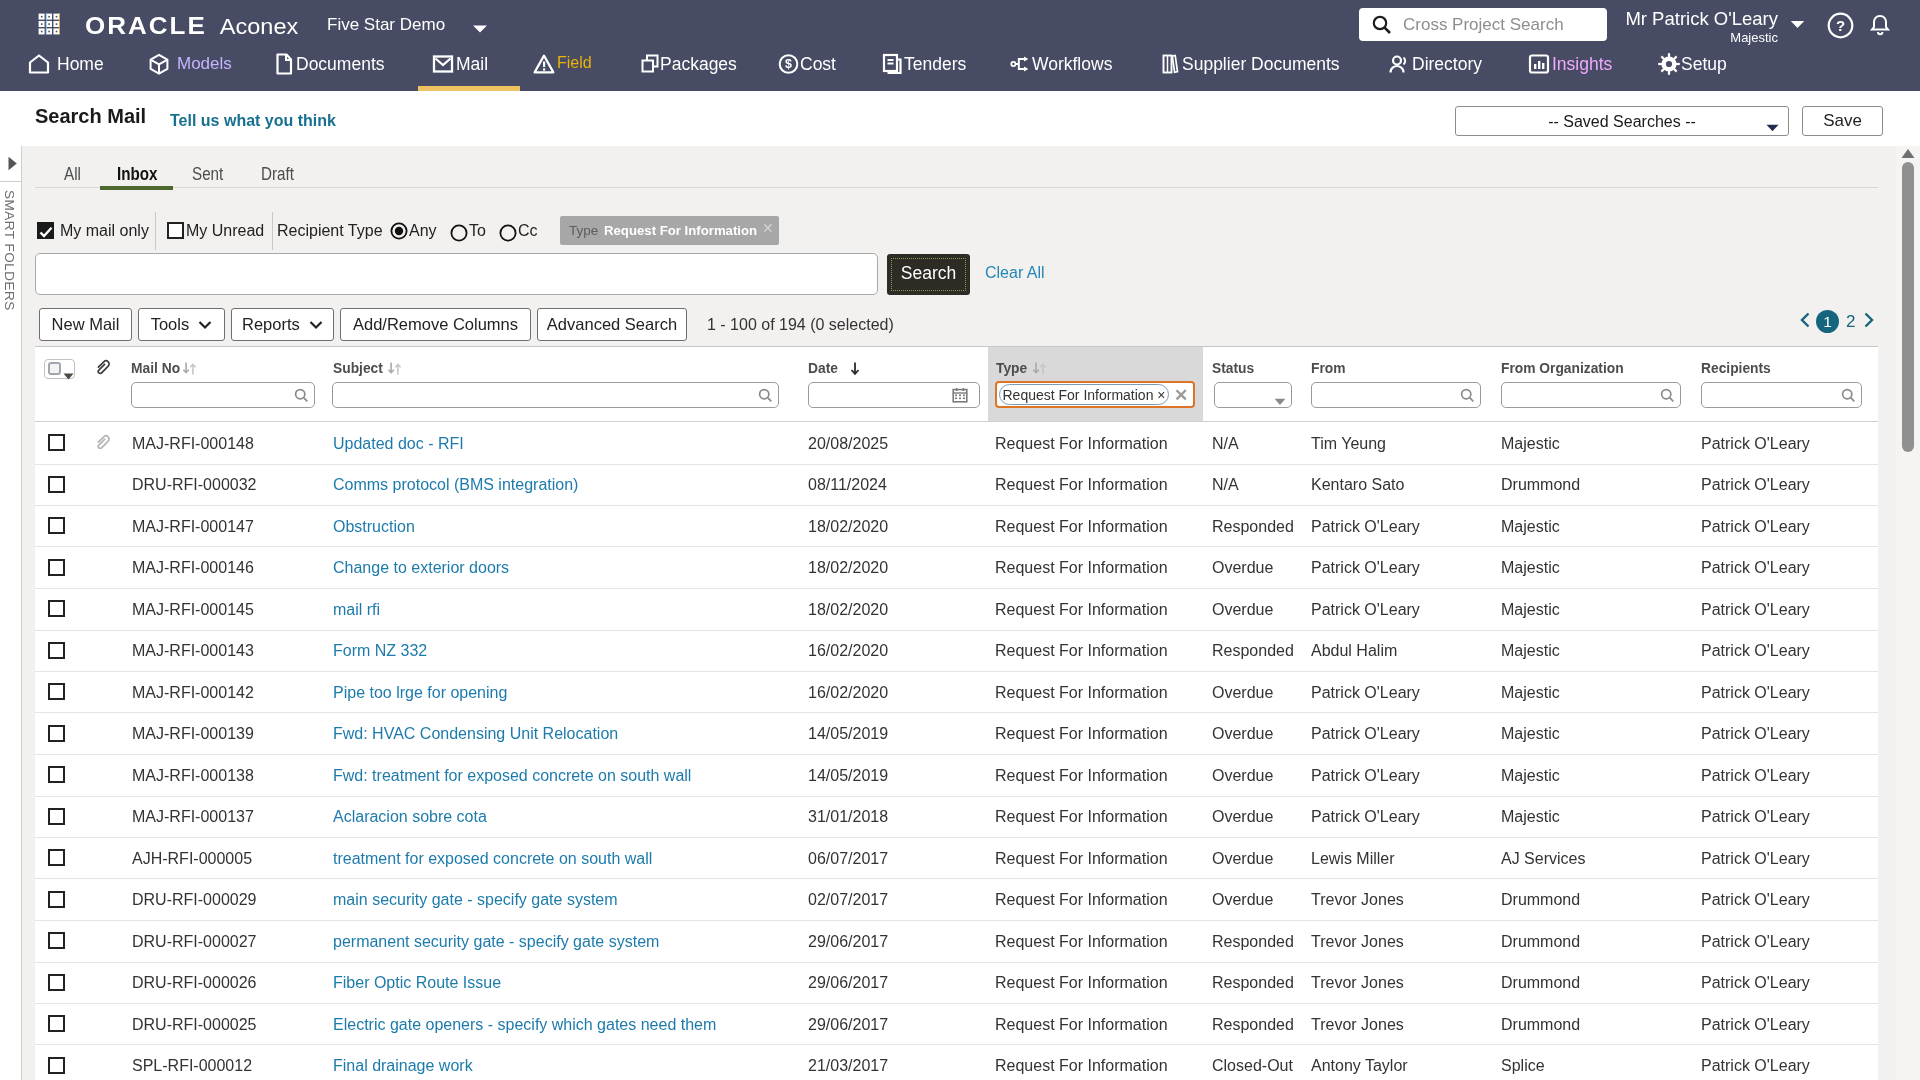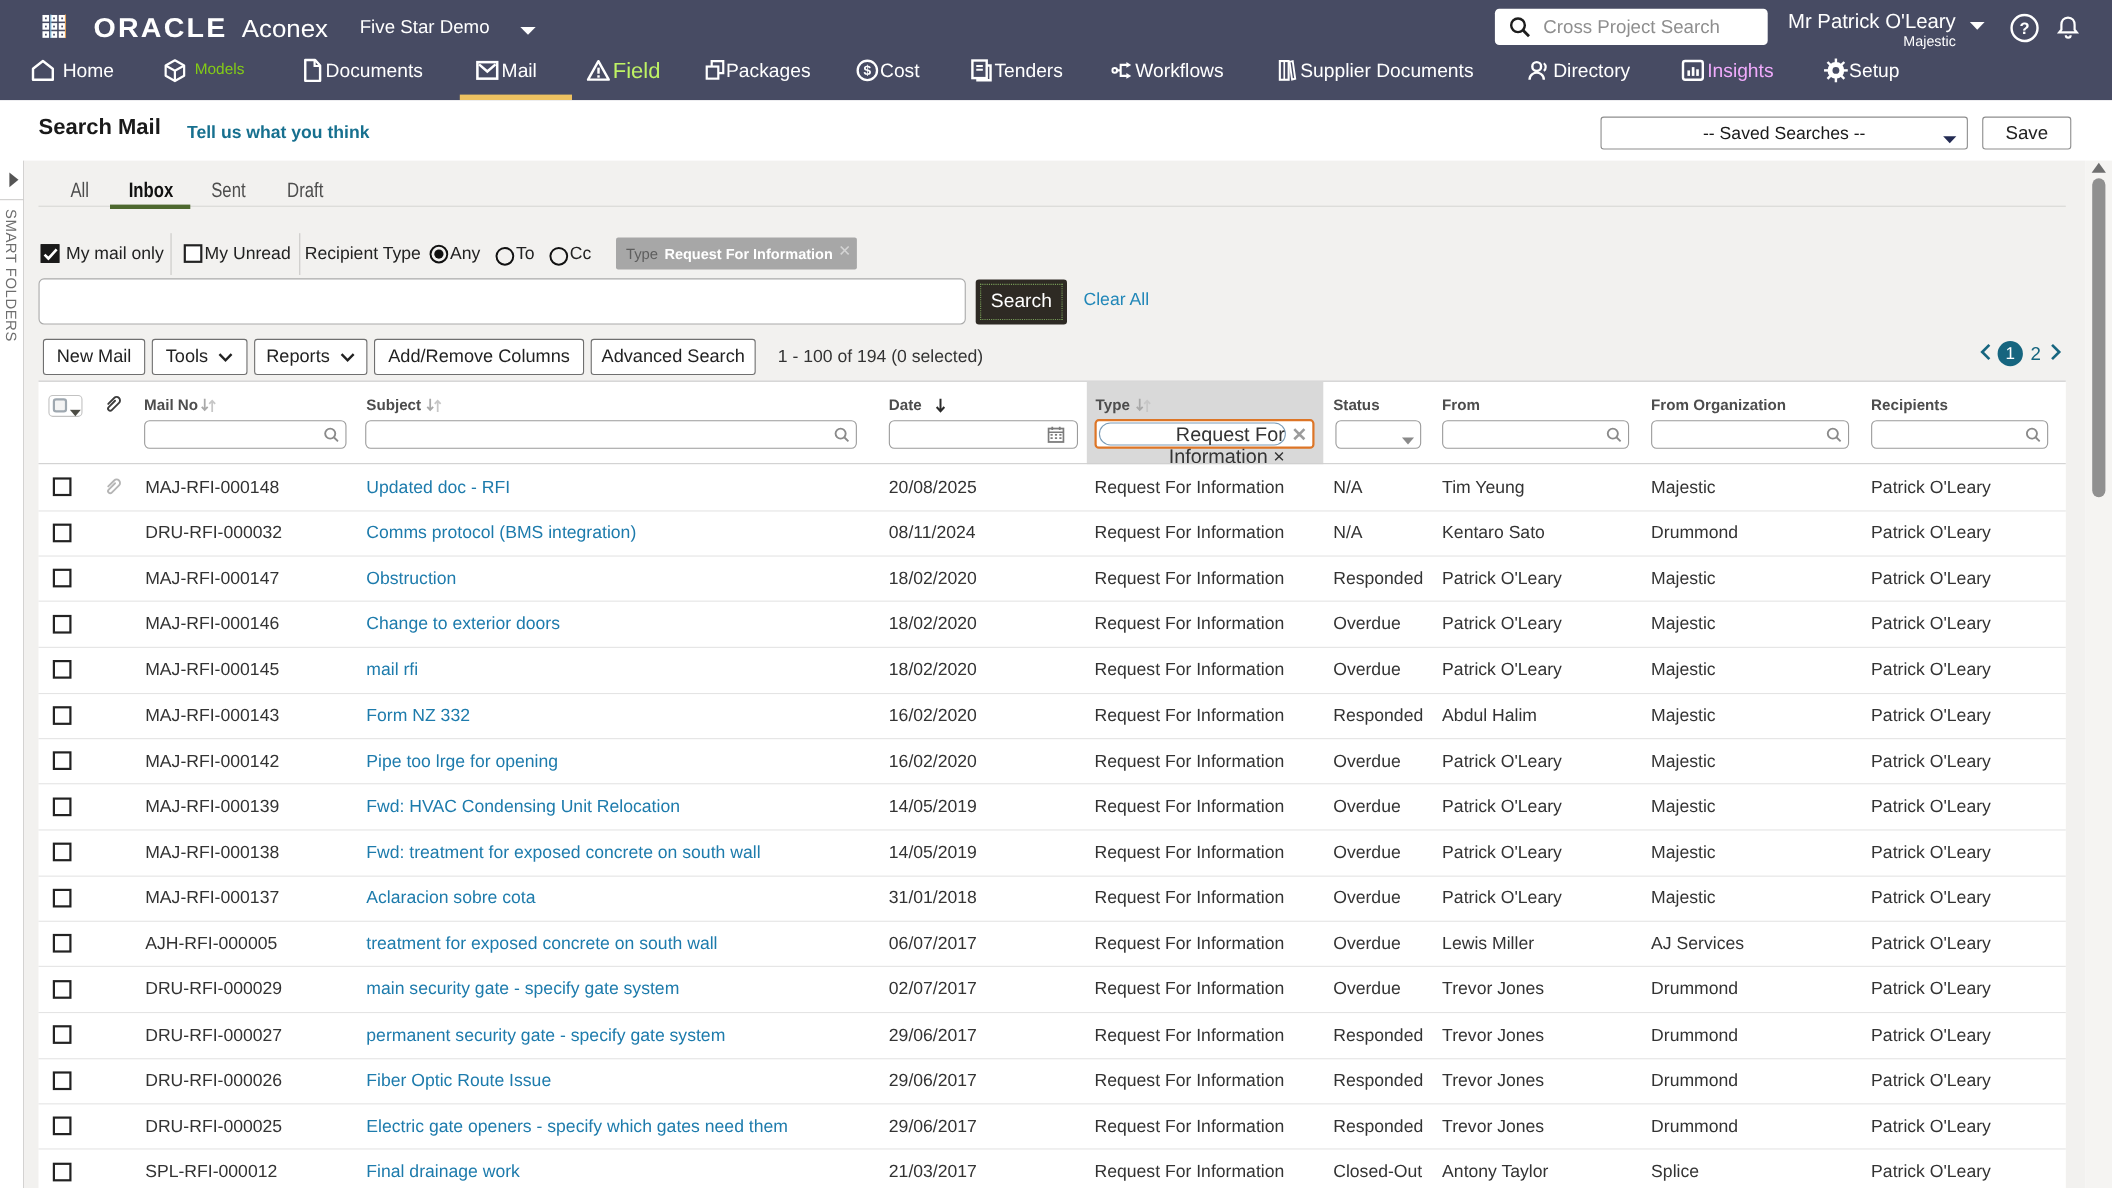--- a/index.html
+++ b/index.html
@@ -67,37 +67,37 @@
         <path d="M10 19 a2.2 2.2 0 0 0 4.4 0" fill="none" stroke="#fff" stroke-width="2"></path>
       </svg></div>
 <div class="abs" style="left:27px;top:52px"><svg width="24" height="24" viewBox="0 0 24 24" style="">
         <path d="M3 10.5 L12 3.5 L21 10.5 L21 20.5 L3 20.5 Z" fill="none" stroke="#fff" stroke-width="2.2" stroke-linejoin="round"></path>
       </svg></div>
     <div class="abs" style="left:57px;top:54px;color:#fff;font-size:17.5px;white-space:nowrap">Home</div>
 <div class="abs" style="left:147px;top:52px"><svg width="24" height="24" viewBox="0 0 24 24" style="">
         <path d="M12 2.8 L20.4 7.6 L20.4 16.9 L12 21.7 L3.6 16.9 L3.6 7.6 Z" fill="none" stroke="#fff" stroke-width="2" stroke-linejoin="round"></path>
         <path d="M3.9 7.8 L12 12.3 L20.1 7.8 M12 12.3 L12 21.3" fill="none" stroke="#fff" stroke-width="2"></path>
       </svg></div>
-    <div class="abs" style="left:177px;top:54px;color:#84cc16;font-size:14px;white-space:nowrap">Models</div>
+    <div class="abs" style="left:177px;top:54px;color:#c4b5fd;font-size:17px;white-space:nowrap">Models</div>
 <div class="abs" style="left:272px;top:52px"><svg width="24" height="24" viewBox="0 0 24 24" style="">
         <path d="M5.5 2.5 L14.5 2.5 L19 7.5 L19 21.5 L5.5 21.5 Z" fill="none" stroke="#fff" stroke-width="2.2" stroke-linejoin="round"></path>
         <path d="M14 3 L14 8 L19 8" fill="none" stroke="#fff" stroke-width="2"></path>
       </svg></div>
     <div class="abs" style="left:296px;top:54px;color:#fff;font-size:17.5px;white-space:nowrap">Documents</div>
 <div class="abs" style="left:431px;top:52px"><svg width="24" height="24" viewBox="0 0 24 24" style="">
         <rect x="3" y="4.5" width="18" height="15" fill="none" stroke="#fff" stroke-width="2.3"></rect>
         <path d="M4.5 6.5 L12 13 L19.5 6.5" fill="none" stroke="#fff" stroke-width="2.3"></path>
       </svg></div>
     <div class="abs" style="left:456px;top:54px;color:#fff;font-size:17.5px;white-space:nowrap">Mail</div>
 <div class="abs" style="left:532px;top:52px"><svg width="24" height="24" viewBox="0 0 24 24" style="">
         <path d="M12 3.6 L21.4 20.4 L2.6 20.4 Z" fill="none" stroke="#fff" stroke-width="2.2" stroke-linejoin="round"></path>
         <rect x="11" y="9.5" width="2.2" height="5.5" fill="#fff"></rect>
         <rect x="11" y="16.4" width="2.2" height="2.2" fill="#fff"></rect>
       </svg></div>
-    <div class="abs" style="left:557px;top:54px;color:#bef264;font-size:20px;white-space:nowrap">Field</div>
+    <div class="abs" style="left:557px;top:54px;color:#eab308;font-size:16px;white-space:nowrap">Field</div>
 <div class="abs" style="left:640px;top:52px"><svg width="24" height="24" viewBox="0 0 24 24" style="">
         <rect x="2.5" y="8.5" width="10.5" height="11" fill="none" stroke="#fff" stroke-width="2"></rect>
         <path d="M7 8.3 L7 3.5 L17.5 3.5 L17.5 14.5 L13.2 14.5" fill="none" stroke="#fff" stroke-width="2"></path>
       </svg></div>
     <div class="abs" style="left:660px;top:54px;color:#fff;font-size:17.5px;white-space:nowrap">Packages</div>
 <div class="abs" style="left:777px;top:52px"><svg width="24" height="24" viewBox="0 0 24 24" style="">
         <circle cx="11.5" cy="12" r="8.8" fill="none" stroke="#fff" stroke-width="2.1"></circle>
         <text x="11.5" y="16.3" font-size="12.5" font-weight="bold" fill="#fff" text-anchor="middle" font-family="Liberation Sans">$</text>
       </svg></div>
     <div class="abs" style="left:800px;top:54px;color:#fff;font-size:17.5px;white-space:nowrap">Cost</div>
@@ -271,21 +271,21 @@
       <g fill="#7b7b7b">
         <rect x="3" y="7.5" width="2" height="1.6"></rect>
         <rect x="7" y="7.5" width="2" height="1.6"></rect>
         <rect x="11" y="7.5" width="2" height="1.6"></rect>
         <rect x="3" y="10.5" width="2" height="1.6"></rect>
         <rect x="7" y="10.5" width="2" height="1.6"></rect>
         <rect x="11" y="10.5" width="2" height="1.6"></rect>
       </g>
     </svg></div>
 <div class="abs" style="left:995px;top:381px;width:200px;height:27px;background:#fff;border:2px solid #dd7526;border-radius:4px"></div>
-<div class="abs" style="left:999px;top:384px;width:170px;height:21px;border:1px solid #7b9cb7;border-radius:11px;font-size:18px;color:#333;text-align:right;line-height:20px">Request For Information ×</div>
+<div class="abs" style="left:999px;top:384px;width:170px;height:21px;border:1px solid #7b9cb7;border-radius:11px;font-size:14px;color:#333;text-align:center;line-height:20px">Request For Information ×</div>
 <div class="abs" style="left:1174px;top:385px;font-size:17px;font-weight:bold;color:#9b9b9b">✕</div>
 <div class="hinput" style="left:1214px;top:382px;width:78px"></div>
 <div class="abs" style="left:1274px;top:392px"><svg width="12" height="8" viewBox="0 0 12 8" style="">
       <path d="M0.5 0.8 L6 7 L11.5 0.8 Z" fill="#8a8a8a"></path>
     </svg></div>
 <div class="hinput" style="left:1311px;top:382px;width:170px"></div>
 <div class="abs" style="left:1459px;top:387px"><svg width="15" height="15" viewBox="0 0 15 15" style="">
       <circle cx="7.2" cy="7.2" r="4.6" fill="none" stroke="#8a8a8a" stroke-width="1.7"></circle>
       <path d="M10.7 10.7 L14.3 14.3" stroke="#8a8a8a" stroke-width="1.7"></path>
     </svg></div>

